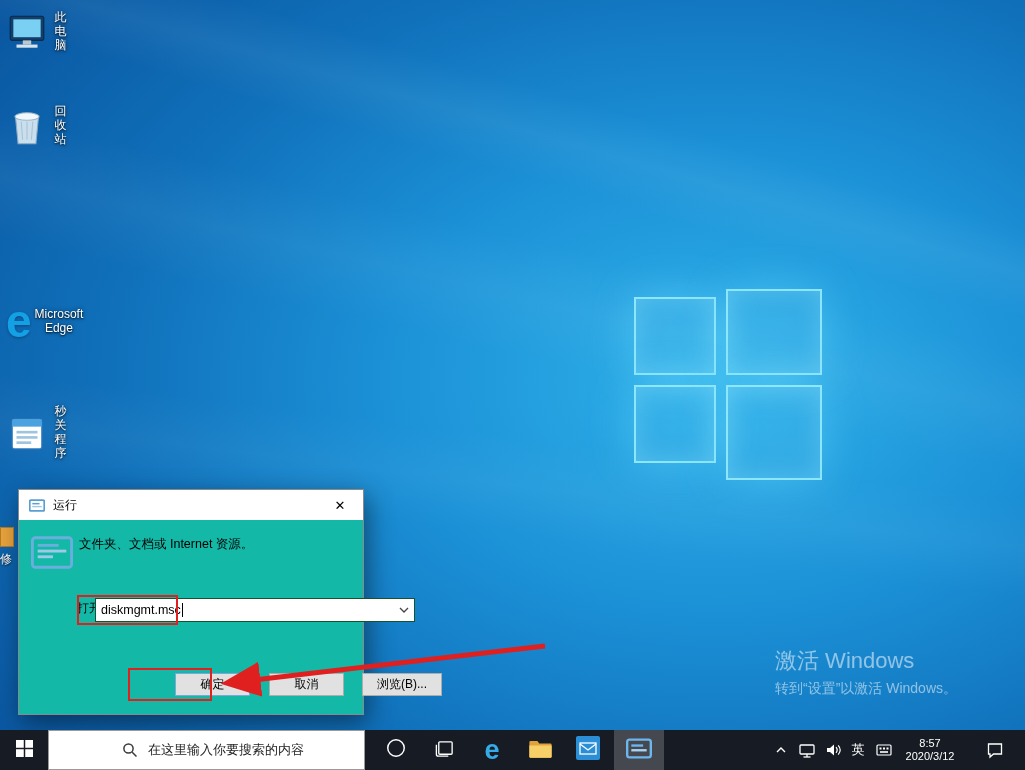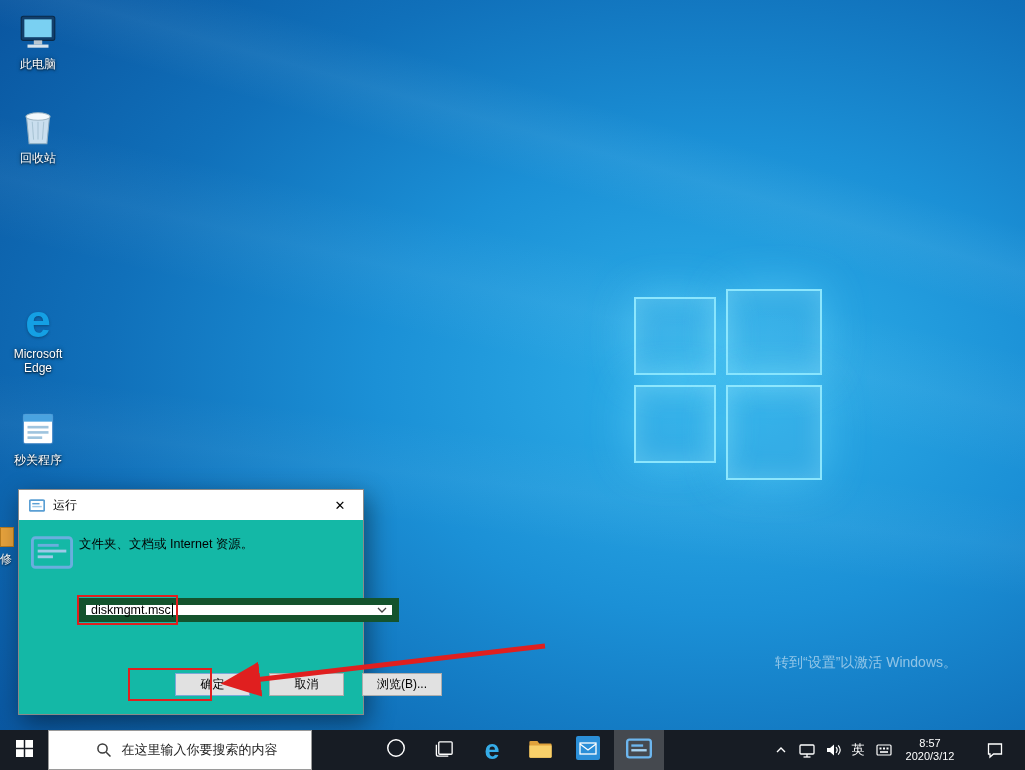--- a/index.html
+++ b/index.html
@@ -10,21 +10,21 @@
   .desktop { position:absolute; left:0; top:0; width:1025px; height:730px; overflow:hidden;
     background: radial-gradient(ellipse 900px 620px at 70% 52%, #2fb1ea 0%, #1b90d6 38%, #1070ba 68%, #0a56a0 100%); }
   .beam { position:absolute; pointer-events:none; width:1300px; }
   .beam.b1 { left:-180px; top:70px;  height:90px;  transform:rotate(16deg); background:linear-gradient(to bottom, transparent, rgba(200,240,255,.07), transparent); }
   .beam.b2 { left:-180px; top:225px; height:120px; transform:rotate(13deg); background:linear-gradient(to bottom, transparent, rgba(200,240,255,.06), transparent); }
   .beam.b3 { left:-180px; top:430px; height:100px; transform:rotate(7deg);  background:linear-gradient(to bottom, transparent, rgba(200,240,255,.05), transparent); }
   .wpane { position:absolute; border:2px solid rgba(150,236,255,.9); background:rgba(100,205,245,.20);
     box-shadow:0 0 45px rgba(110,220,255,.45), inset 0 0 26px rgba(165,240,255,.30); }
 
   
-  .dicon { position:absolute; left:6px; width:64px; display:flex; flex-direction:column; align-items:center; gap:3px; text-align:center; cursor:default; }
+  .dicon { position:absolute; left:6px; width:64px; display:flex; flex-direction:row; align-items:center; gap:3px; text-align:center; cursor:default; }
   .dicon .art { height:46px; display:flex; align-items:flex-end; justify-content:center; }
   .dicon .lbl { color:#fff; font-size:12px; line-height:14px; text-shadow:0 1px 2px rgba(0,0,0,.85), 0 0 4px rgba(0,0,0,.5); }
   .edge-e { font-size:46px; font-weight:bold; color:#14a0e4; line-height:46px; text-shadow:0 1px 3px rgba(0,0,0,.3); }
 
   .partial-icon { position:absolute; left:0; top:527px; width:16px; height:46px; z-index:1; }
   .partial-icon .chip { width:14px; height:20px; background:#e8a33d; border:1px solid #b97c20; }
   .partial-icon .lbl { color:#fff; font-size:12px; text-shadow:0 1px 2px rgba(0,0,0,.85); margin-top:4px; display:block; }
 
   
   .watermark { position:absolute; left:775px; top:648px; color:rgba(255,255,255,.52); pointer-events:none; }
@@ -34,39 +34,39 @@
   
   .dialog { position:absolute; left:18px; top:489px; width:346px; height:226px; background:#14b8a6;
     border:1px solid #8a8a8a; box-shadow:4px 8px 24px rgba(0,0,0,.45); z-index:5; font-size:12px; color:#000; }
   .dlg-title { position:absolute; left:0; top:0; right:0; height:30px; background:#fff; display:flex; align-items:center; }
   .dlg-title .ticon { margin-left:10px; display:flex; }
   .dlg-title .ttext { margin-left:8px; font-size:12px; }
   .dlg-close { position:absolute; right:0; top:0; width:46px; height:30px; display:flex; align-items:center; justify-content:center; font-size:13px; color:#000; cursor:pointer; background:#fff; }
   .dlg-bigicon { position:absolute; left:12px; top:46px; }
   .dlg-desc { position:absolute; left:60px; top:44px; width:322px; font-size:12.5px; line-height:20px; }
   .dlg-openlbl { position:absolute; left:10px; top:110px;margin-left:48px; }
-  .combobox { position:absolute; left:60px; top:108px; width:320px; height:24px; background:#fff; border:7px solid #14532d; display:flex; align-items:center; }
+  .combobox { position:absolute; left:76px; top:108px; width:320px; height:24px; background:#fff; border:1px solid #14532d; display:flex; align-items:center; }
   .combobox .val { padding-left:5px; font-size:12.5px; }
   .caret { display:inline-block; width:1px; height:14px; background:#000; margin-left:1px; vertical-align:middle; }
   .combo-arrow { position:absolute; right:1px; top:1px; bottom:1px; width:18px; display:flex; align-items:center; justify-content:center; background:#fff; cursor:pointer; }
   .dlg-btn { position:absolute; top:183px; height:23px; background:#e1e1e1; border:1px solid #adadad; font-size:12px; font-family:inherit; cursor:pointer;margin-left:43px; }
   .btn-ok { left:113px; width:75px; border-color:#7aa8d8; }
   .btn-cancel { left:207px; width:75px; }
   .btn-browse { left:300px; width:80px; }
 
   .anno-box { position:absolute; border:2px solid #e01f1f; z-index:6; pointer-events:none; }
   .anno-input { left:58px; top:105px; width:101px; height:30px; }
   .anno-ok { left:109px; top:178px; width:84px; height:33px; }
   .anno-arrow { position:absolute; left:0; top:0; width:1025px; height:770px; z-index:9; pointer-events:none; }
 
   
   .taskbar { position:absolute; left:0; top:730px; width:1025px; height:40px; background:#171c24; z-index:7; }
   .tb-tile { position:absolute; top:0; height:40px; display:flex; align-items:center; justify-content:center; cursor:pointer; }
   .tb-start { left:0; width:48px; }
-  .tb-search { left:48px; width:264px; background:#fff; border:1px solid #9a9a9a; display:flex; align-items:center; cursor:text; }
+  .tb-search { left:48px; width:317px; background:#fff; border:1px solid #9a9a9a; display:flex; align-items:center; cursor:text; }
   .tb-search .mag { margin-left:13px; display:flex; }
   .tb-search .ph { margin-left:10px; font-size:13px; color:#1f1f1f; }
   .t-cortana { left:372px; width:48px; }
   .t-task { left:420px; width:48px; }
   .t-edge { left:468px; width:48px; }
   .t-explorer { left:516px; width:48px; }
   .t-mail { left:564px; width:48px; }
   .t-active { left:614px; width:50px; background:rgba(255,255,255,.20); }
   .tb-edge-e { font-size:27px; font-weight:bold; color:#35ace8; line-height:27px; }
   .tray-chev { left:768px; width:26px; }
@@ -133,20 +133,21 @@
     </div>
     <span class="lbl">秒关程序</span>
   </div>
 
   <div class="partial-icon">
     <div class="chip"></div>
     <span class="lbl">修</span>
   </div>
 
   <div class="watermark">
+    <div class="w1">激活 Windows</div>
     <div class="w2">转到“设置”以激活 Windows。</div>
   </div>
 </div>
 
 <div class="dialog">
   <div class="dlg-title">
     <span class="ticon">
       <svg width="16" height="13" viewBox="0 0 44 34">
           <rect x="2" y="2" width="40" height="30" rx="4" fill="none" stroke="#5a9fd4" stroke-width="5"></rect>
           <rect x="9" y="10" width="20" height="4" fill="#5a9fd4"></rect>

